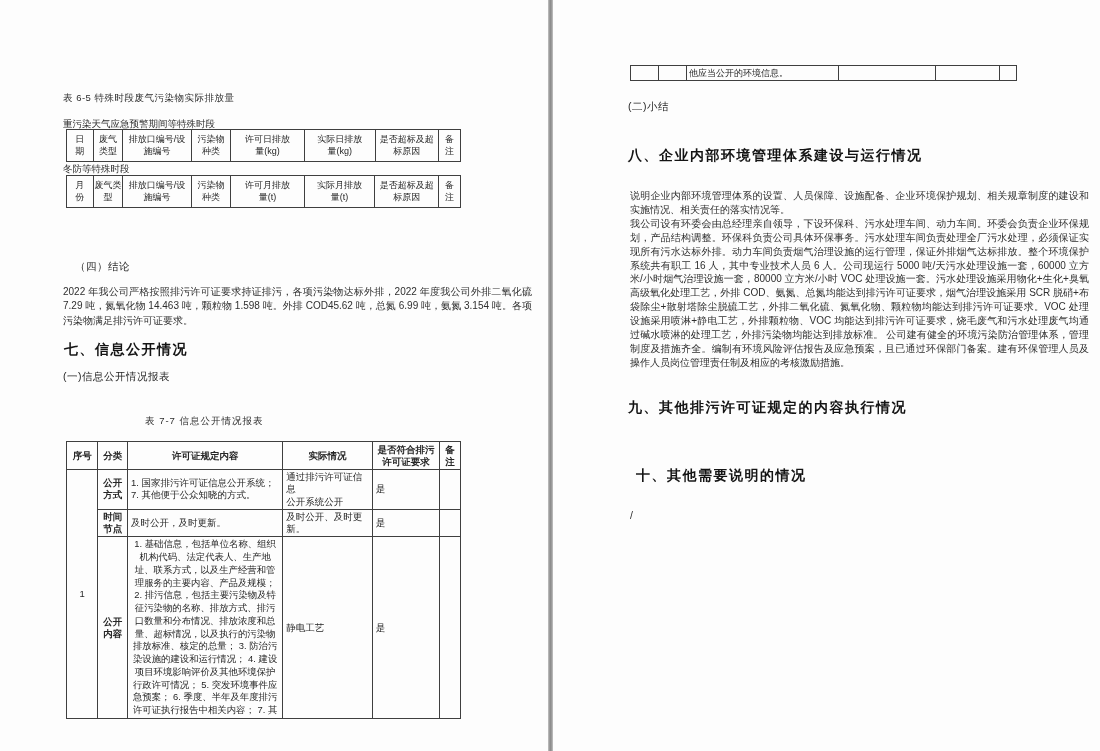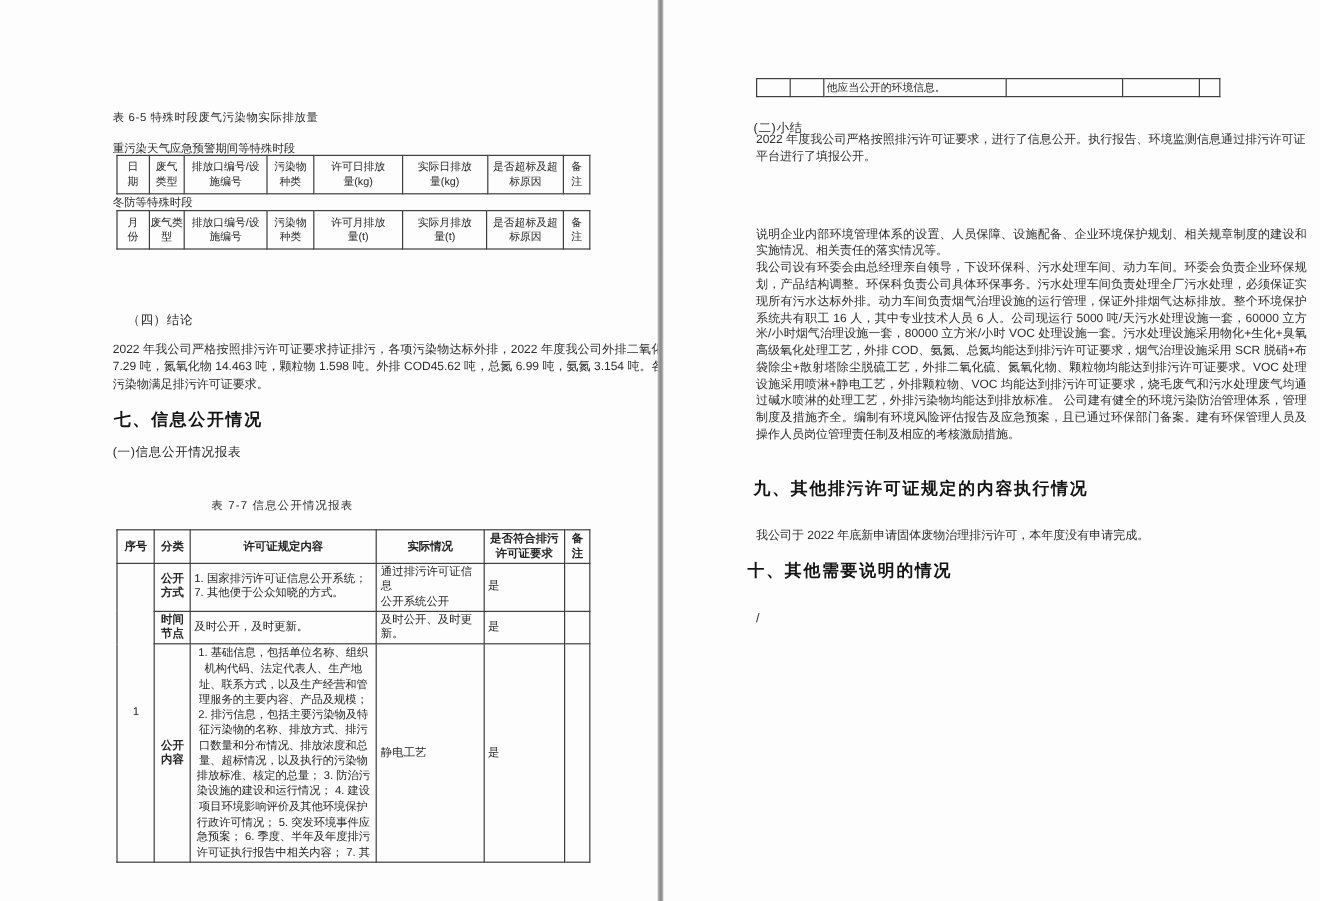--- a/index.html
+++ b/index.html
@@ -4,21 +4,21 @@
 <style>
   html,body{margin:0;padding:0;}
   body{
     width:1100px;height:751px;overflow:hidden;
     background:#f2f2f2;
     font-family:"Liberation Sans","DejaVu Sans",sans-serif;
     color:#2d2d2d;
   }
   .canvas{position:relative;width:1100px;height:751px;background:#fdfdfd;}
   .page{position:absolute;top:0;height:751px;background:#fdfdfd;}
-  .page.left{left:0;width:461px;margin-left:31px;}
+  .page.left{left:0;width:461px;}
   .page.right{left:553px;width:547px;}
   .divider{position:absolute;top:0;left:548px;width:5px;height:751px;
     background:linear-gradient(to right,#c4c4c4,#8d8d8d 40%,#8d8d8d 60%,#c4c4c4);}
   .abs{position:absolute;}
   .caption{font-size:9.5px;color:#2d2d2d;letter-spacing:.5px;white-space:nowrap;}
   .sublabel{font-size:9.5px;color:#2d2d2d;white-space:nowrap;}
   .subhead{font-size:10.5px;color:#262626;letter-spacing:.5px;white-space:nowrap;}
   .h-main{font-size:14px;font-weight:bold;color:#141414;letter-spacing:1.5px;white-space:nowrap;}
   .para{font-size:10px;line-height:14.3px;text-align:justify;color:#2e2e2e;}
   .para2{font-size:10px;line-height:13.9px;text-align:justify;color:#2e2e2e;}
@@ -216,30 +216,29 @@
         <td>他应当公开的环境信息。</td>
         <td></td>
         <td></td>
         <td></td>
       </tr>
     </tbody>
       </table>
 
     <div class="abs subhead" style="left:75px;top:84px;margin-top:16px;">(二)小结</div>
 
-    <div class="abs para" style="left:77px;top:110px;width:458px;">2022 年度我公司严格按照排污许可证要求，进行了信息公开。执行报告、环境监测信息通过排污许可证平台进行了填报公开。</div>
-
+
+    <div class="abs h-main" style="left:75px;top:147px;">八、企业内部环境管理体系建设与运行情况</div>
 
     <div class="abs" style="left:77px;top:189px;width:459px;">
       <div class="para2">说明企业内部环境管理体系的设置、人员保障、设施配备、企业环境保护规划、相关规章制度的建设和实施情况、相关责任的落实情况等。</div>
       <div class="para2">我公司设有环委会由总经理亲自领导，下设环保科、污水处理车间、动力车间。环委会负责企业环保规划，产品结构调整。环保科负责公司具体环保事务。污水处理车间负责处理全厂污水处理，必须保证实现所有污水达标外排。动力车间负责烟气治理设施的运行管理，保证外排烟气达标排放。整个环境保护系统共有职工 16 人，其中专业技术人员 6 人。公司现运行 5000 吨/天污水处理设施一套，60000 立方米/小时烟气治理设施一套，80000 立方米/小时 VOC 处理设施一套。污水处理设施采用物化+生化+臭氧高级氧化处理工艺，外排 COD、氨氮、总氮均能达到排污许可证要求，烟气治理设施采用 SCR 脱硝+布袋除尘+散射塔除尘脱硫工艺，外排二氧化硫、氮氧化物、颗粒物均能达到排污许可证要求。VOC 处理设施采用喷淋+静电工艺，外排颗粒物、VOC 均能达到排污许可证要求，烧毛废气和污水处理废气均通过碱水喷淋的处理工艺，外排污染物均能达到排放标准。 公司建有健全的环境污染防治管理体系，管理制度及措施齐全。编制有环境风险评估报告及应急预案，且已通过环保部门备案。建有环保管理人员及操作人员岗位管理责任制及相应的考核激励措施。</div>
     </div>
 
     <div class="abs h-main" style="left:75px;top:399px;">九、其他排污许可证规定的内容执行情况</div>
 
-    <div class="abs para" style="left:77px;top:440px;width:458px;">我公司于 2022 年底新申请固体废物治理排污许可，本年度没有申请完成。</div>
-
-    <div class="abs h-main" style="left:70px;top:467px;font-family:Liberation Mono, monospace;">十、其他需要说明的情况</div>
+
+    <div class="abs h-main" style="left:83px;top:467px;font-family:Liberation Mono, monospace;">十、其他需要说明的情况</div>
 
     <div class="abs slash" style="left:77px;top:509px;">/</div>
   </div>
 
 </div>
 
 </body></html>

